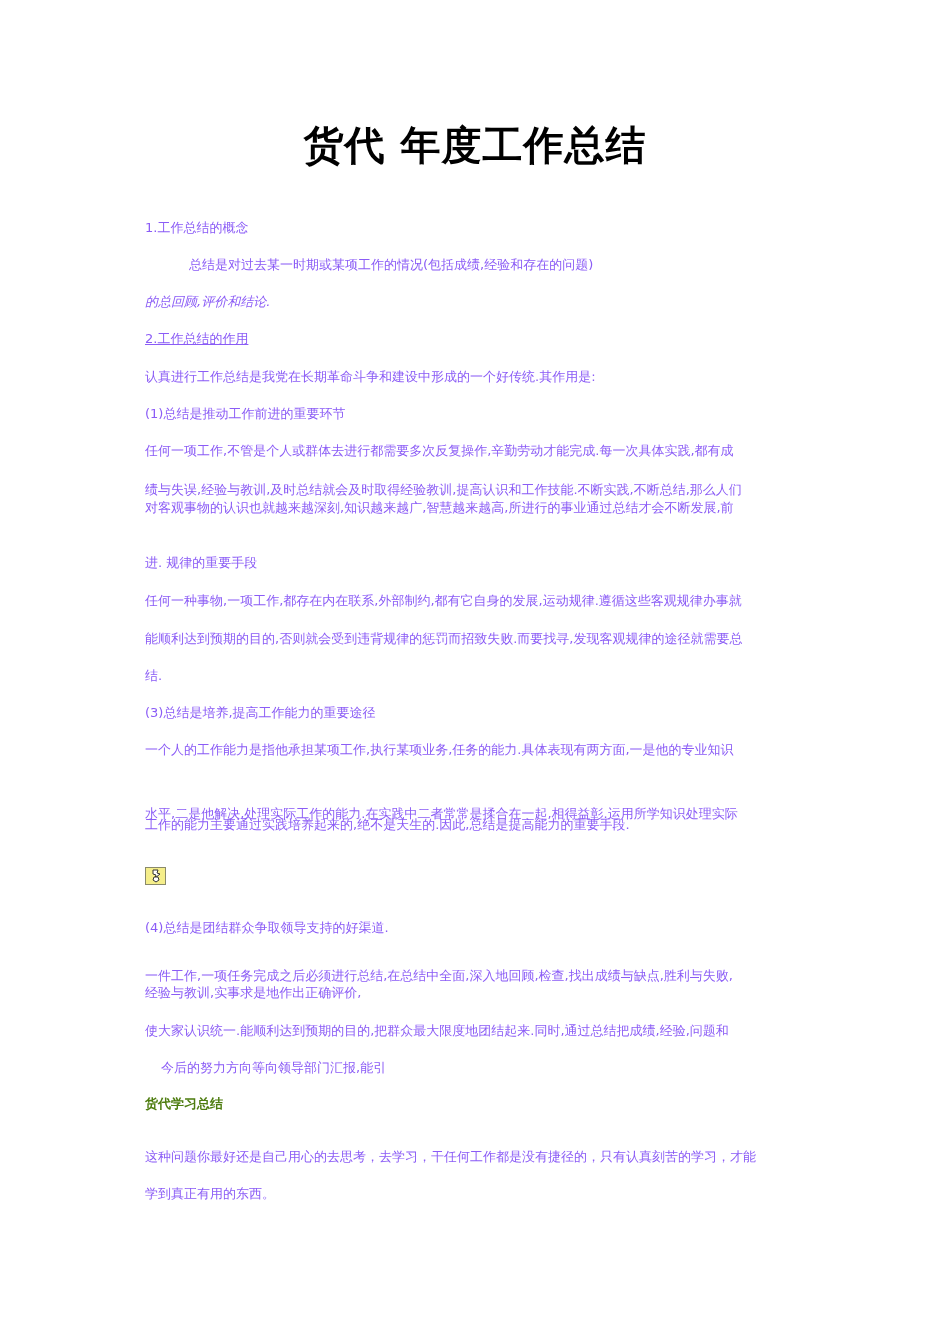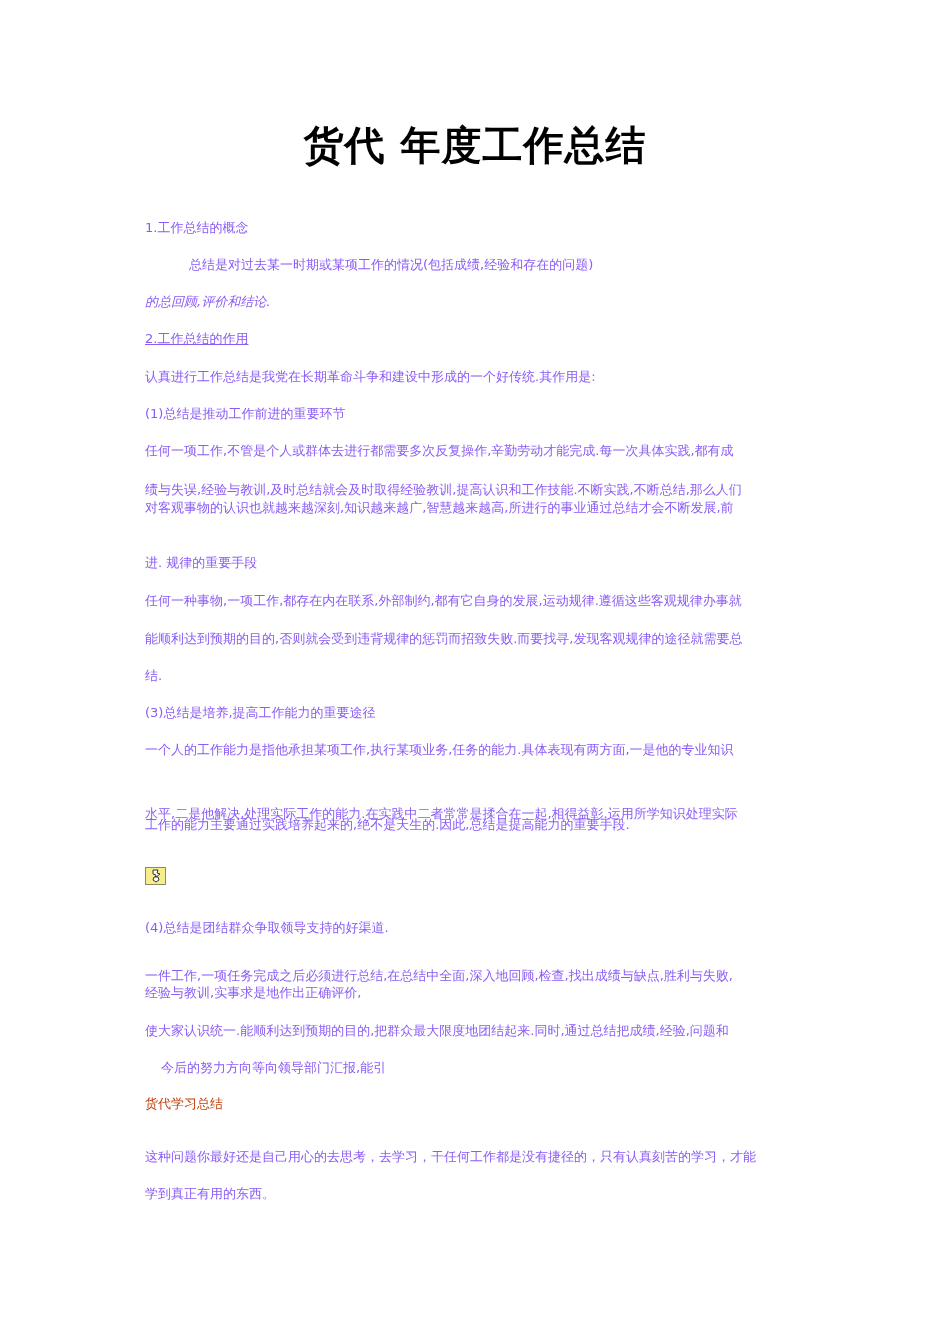--- a/index.html
+++ b/index.html
@@ -34,22 +34,22 @@
     }
     .line {
       position: absolute;
       left: 145px;
       font-size: 13px;
       line-height: 20px;
       white-space: nowrap;
       color: #8b5cf6;
     }
     .bold {
-      font-weight: normal;
-      color: #c2410c;
+      font-weight: bold;
+      color: #4d7c0f;
     }
     .img-placeholder {
       position: absolute;
       left: 145px;
       top: 867px;
       width: 21px;
       height: 18px;
       background: #f5ee8a;
       border: 1px solid #8a8a6a;
       box-sizing: border-box;

